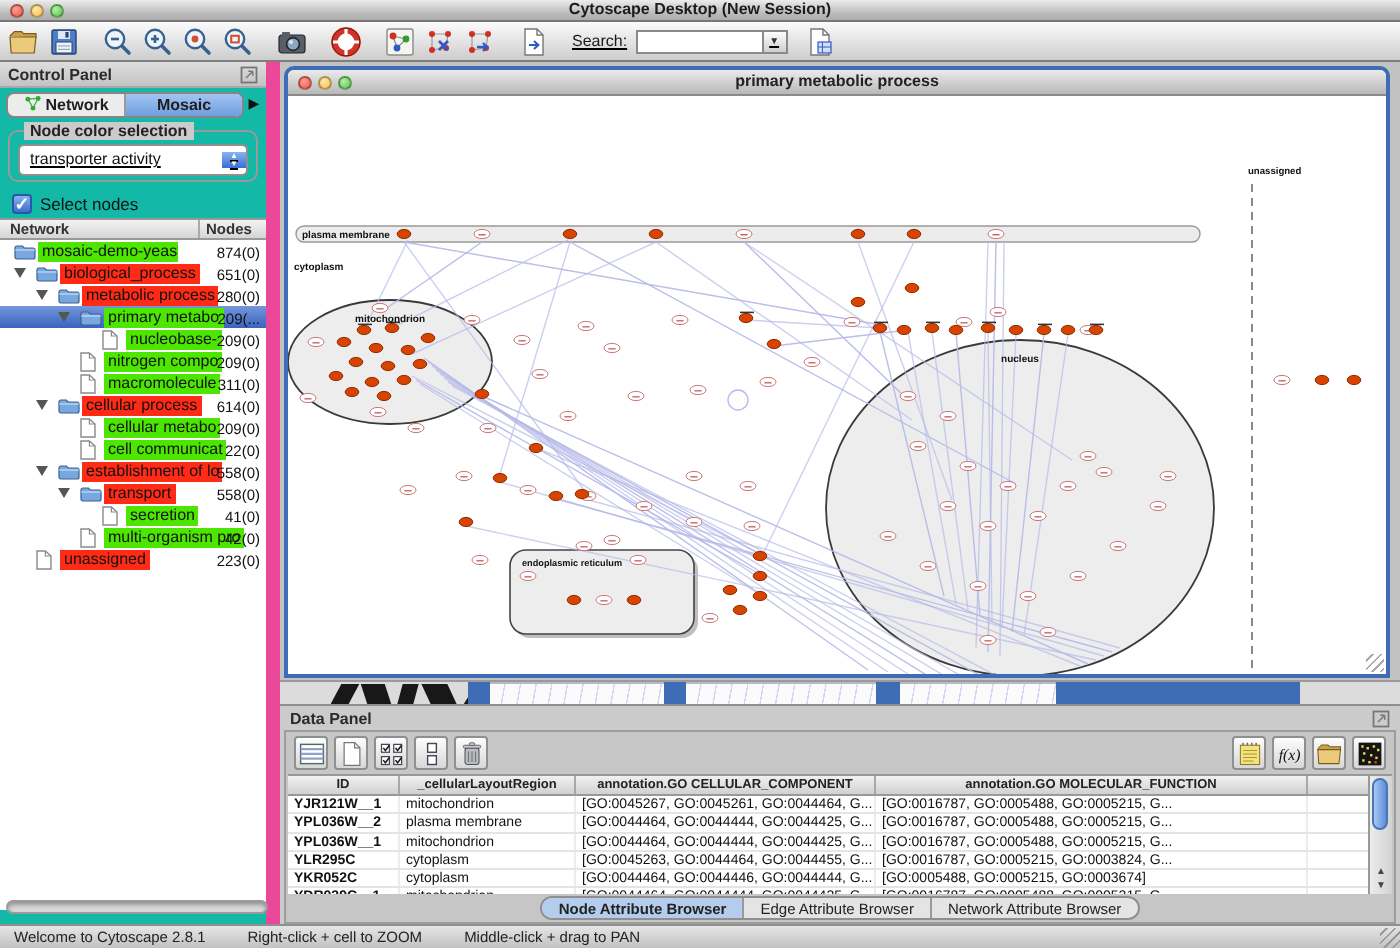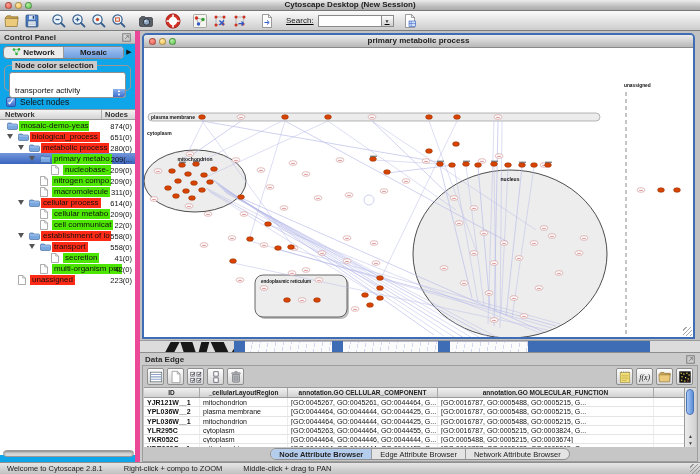--- a/index.html
+++ b/index.html
@@ -22,34 +22,34 @@
 .tb-icon svg { width:16px; height:16px; display:block; }
 .search-label { font-size:8px; color:#1a1a1a; margin:0 4px 0 0; }
 .search-input { width:64px; height:12px; border:1px solid #8a8a8a; background:#fff; font-size:8px; font-family:inherit; }
 .search-drop { width:12px; height:12px; background:linear-gradient(#fefefe,#cfcfcf); border:1px solid #8a8a8a; border-left:none; font-size:5px; text-align:center; line-height:11px; color:#333; }
 .tb-trailing { margin-left:8px; }
 
 
 .main { display:flex; height:431px; }
 
 
-.control-panel { width:140px; background:#0ea5e9; border-right:5px solid #ec4899; position:relative; flex:none; }
+.control-panel { width:140px; background:#14b8a6; border-right:7px solid #ec4899; position:relative; flex:none; }
 .cp-header { height:13px; display:flex; align-items:center; padding:0 4px; background:linear-gradient(#dedede,#c3c3c3); border-bottom:1px solid #a8a8a8; }
 .panel-title { font-weight:bold; font-size:8px; color:#2a2a2a; flex:1; }
 .float-icon svg { width:9px; height:9px; display:block; }
 .cp-tabs { height:16px; display:flex; align-items:center; padding:1px 1px 1px 3px; }
 .cp-tabset { display:flex; border:1px solid #868686; border-radius:4px; overflow:hidden; background:#ececec; height:13px; flex:1; }
 .cp-tab { flex:1; display:flex; align-items:center; justify-content:center; gap:2px; font-size:8px; font-weight:bold; color:#1d1d1d; border-right:1px solid #9a9a9a; cursor:default; }
 .cp-tab:last-child { border-right:none; }
 .cp-tab.active { background:linear-gradient(#a3c4f2,#6f9ee0); }
 .cp-tab svg { width:9px; height:9px; }
 .tab-overflow { width:10px; text-align:center; font-size:7px; color:#111; }
 .groupbox { margin:5px 4px 0; border:1px solid #999; border-radius:5px; position:relative; padding:6px 4px 4px; height:26px; }
 .groupbox-label { position:absolute; top:-5px; left:7px; background:#cbcbcb; padding:0 3px; font-size:8px; font-weight:bold; color:#222; line-height:9px; }
-.dropdown { height:26px; background:#fff; border:1px solid #8f8f8f; border-radius:3px; display:flex; align-items:flex-end; overflow:hidden; }
+.dropdown { height:16px; background:#fff; border:1px solid #8f8f8f; border-radius:3px; display:flex; align-items:center; overflow:hidden;text-decoration:underline; }
 .dropdown-value { flex:1; font-size:8px; padding-left:5px; color:#111; line-height:12px; }
 .dropdown-stepper { width:12px; background:linear-gradient(#8ab2ee,#3a6fd0); display:flex; flex-direction:column; align-items:center; justify-content:center; color:#fff; font-size:4px; line-height:4px; }
 .checkbox-row { display:flex; align-items:center; gap:4px; padding:6px 6px 3px; height:18px; }
 .checkbox { width:10px; height:10px; border-radius:2px; background:linear-gradient(#8ab2ee,#3a6fd0); border:1px solid #2c57a8; color:#fff; font-size:9px; line-height:8px; text-align:center; font-weight:bold; }
 .checkbox-label { font-size:8.5px; color:#111; }
 .tree-header { display:flex; height:11px; background:linear-gradient(#f3f3f3,#d5d5d5); border-top:1px solid #999; border-bottom:1px solid #999; font-size:7.5px; font-weight:bold; color:#333; }
 .tree-header .c1 { flex:1; padding-left:5px; border-right:1px solid #aaa; line-height:10px; }
 .tree-header .c2 { width:33px; padding-left:3px; line-height:10px; }
 .tree { background:#fff; height:335px; overflow:hidden; position:relative; }
 .tree-row { height:11px; position:relative; }
@@ -726,21 +726,21 @@
         <div class="frag blue" style="left:192px;width:11px;"></div>
         <div class="frag white" style="left:203px;width:95px;"></div>
         <div class="frag blue" style="left:298px;width:12px;"></div>
         <div class="frag white" style="left:310px;width:78px;"></div>
         <div class="frag blue" style="left:388px;width:122px;"></div>
       </div>
     </div>
 
     <div class="data-panel">
       <div class="dp-header">
-        <span class="panel-title">Data Edge</span>
+        <span class="panel-title">Data Panel</span>
         <span class="float-icon">
             <svg viewBox="0 0 12 12" xmlns="http://www.w3.org/2000/svg">
               <rect x="1" y="1" width="10" height="10" fill="none" stroke="#777" stroke-width="1.2"></rect>
               <path d="M4 8L8.5 3.5M8.5 3.5h-3M8.5 3.5v3" stroke="#777" stroke-width="1" fill="none"></path>
             </svg>
           </span>
       </div>
       <div class="dp-body">
         <div class="dp-toolbar" id="dp-toolbar">
             <span class="dp-btn">
@@ -878,15 +878,15 @@
             </span>
         </div>
       </div>
     </div>
   </div>
 </div>
 
 <div class="statusbar" id="statusbar">
   <span class="sb-grip"></span>
 <span class="sb-item">Welcome to Cytoscape 2.8.1</span>
-    <span class="sb-item">Right-click + compo to ZOOM</span>
+    <span class="sb-item">Right-click + cell to ZOOM</span>
     <span class="sb-item">Middle-click + drag to PAN</span>
   </div>
 
 </body></html>

